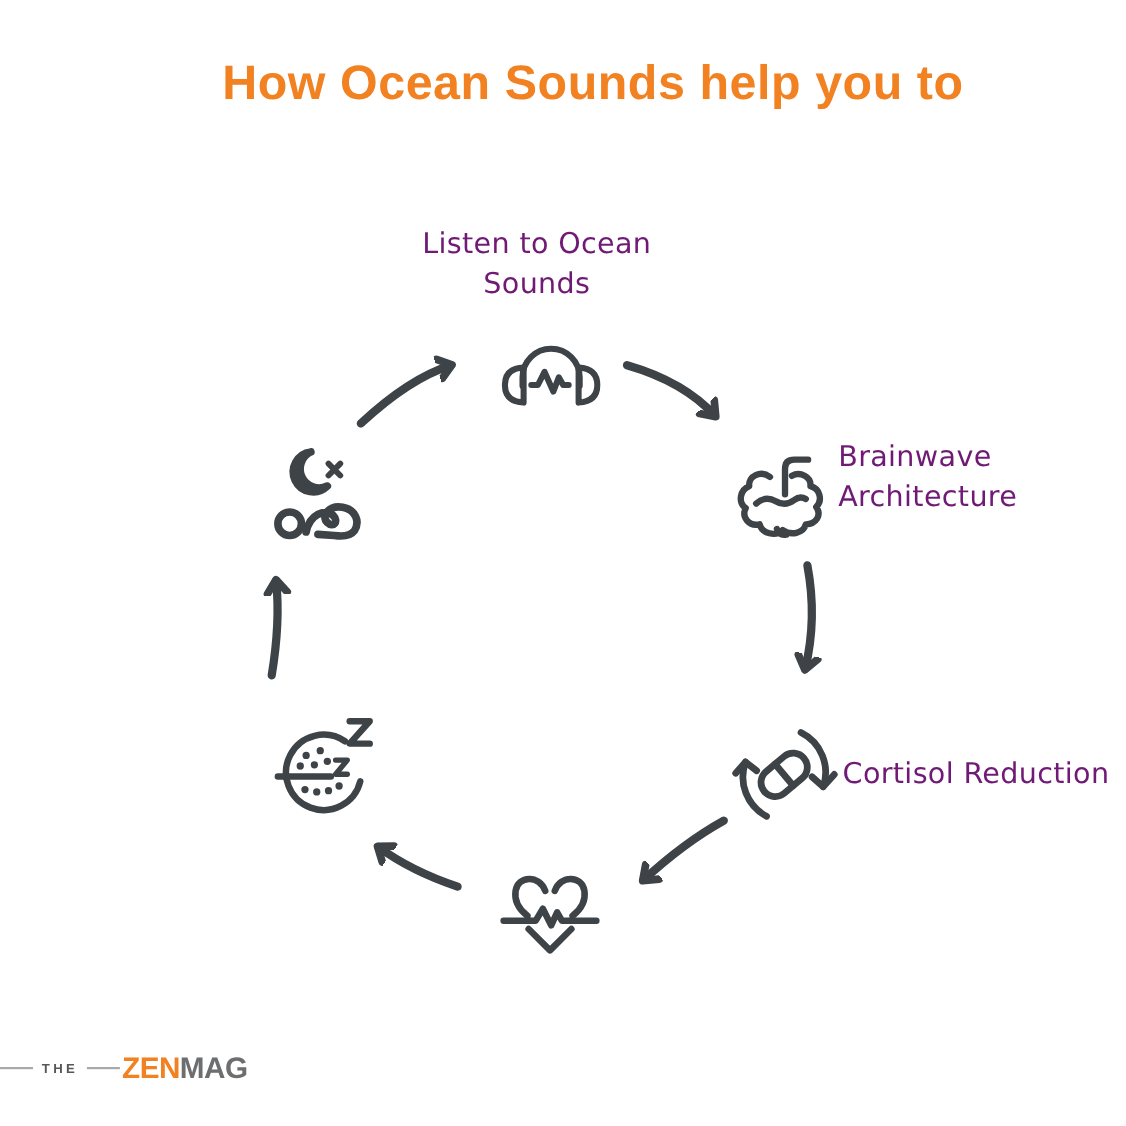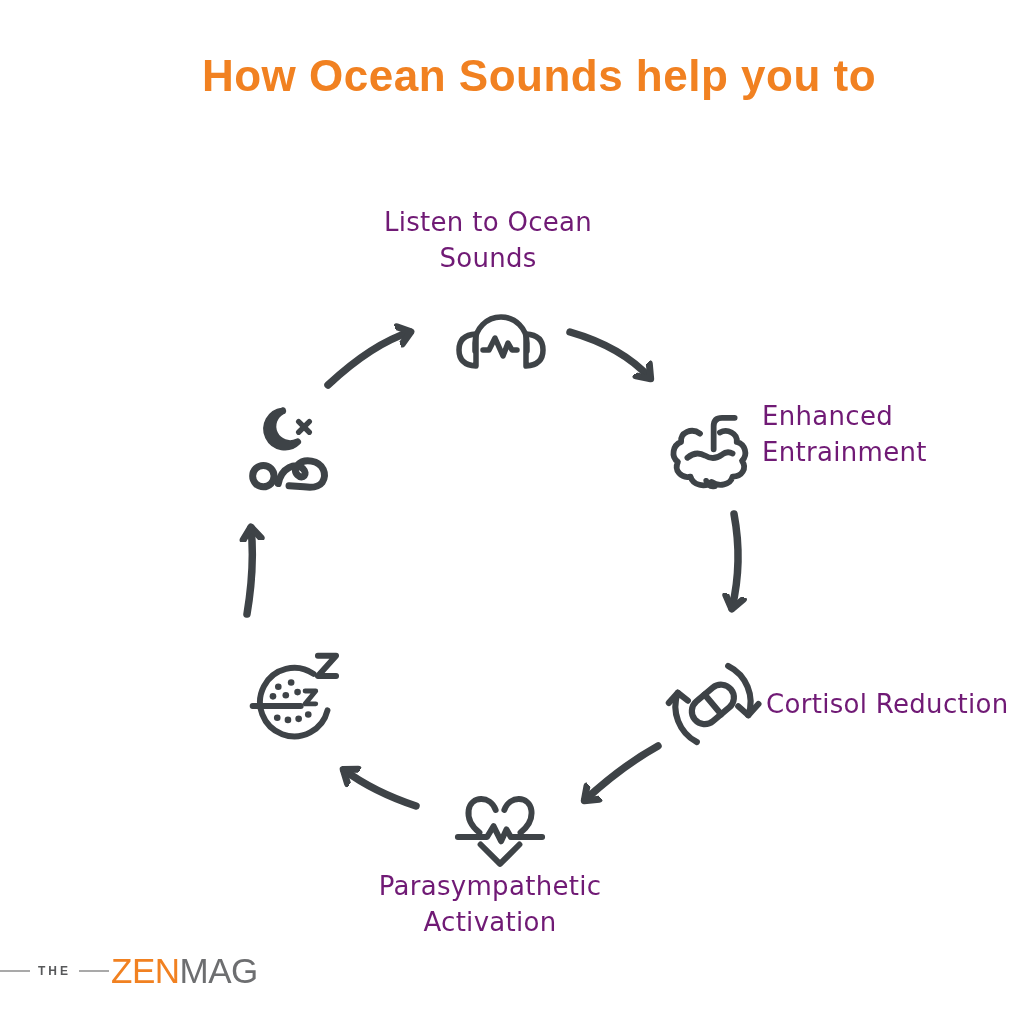--- a/index.html
+++ b/index.html
@@ -36,21 +36,21 @@
     position:absolute;left:0;top:956px;width:1024px;
     display:flex;flex-direction:row;align-items:center;gap:2px;
   }
   .logo-top{display:flex;align-items:center;gap:8px;}
   .logo-rule{width:30px;height:2px;background:#a9a9a9;}
   .logo-the{
     font-family:"Liberation Sans",sans-serif;font-weight:700;font-size:12px;
     letter-spacing:3px;color:#57585a;
   }
   .logo-brand{
-    font-family:"Liberation Sans",sans-serif;font-weight:400;font-size:35px;
+    font-family:"Liberation Sans",sans-serif;font-weight:700;font-size:27px;
     letter-spacing:-0.5px;line-height:30px;
   }
   .logo-zen{color:#F18121;}
   .logo-mag{color:#6d6e70;}
 </style>
 </head>
 <body>
 
 <div class="canvas">
 
@@ -85,21 +85,21 @@
   </svg>
 
   <svg class="icon ic-brainwave" width="105" height="105" viewBox="0 0 100 100">
     <g fill="none" stroke="#3E4347" stroke-width="5.5" stroke-linecap="round" stroke-linejoin="round">
       <path d="M40 32 C32 26 21 31 22 40 C14 43 12 54 19 59 C15 67 22 75 31 73 C33 81 45 84 51 78 C58 83 69 81 71 73 C80 73 85 65 80 58 C86 52 83 42 75 40 C76 32 66 27 59 31"></path>
       <path d="M28 55 q8 -7 17 -2 q8 5 16 -1 q5 -4 10 -1"></path>
       <path d="M53 47 V25 q0 -8 8 -8 h12"></path>
       <path d="M46 77 q2 6 8 5"></path>
     </g>
   </svg>
-  <div class="label lbl-brainwave">Enhanced Entrainment</div>
+  <div class="label lbl-brainwave">Brainwave Architecture</div>
 
   <svg class="icon ic-cortisol" width="115" height="112" viewBox="0 0 100 100">
     <g fill="none" stroke="#3E4347" stroke-width="5.5" stroke-linecap="round" stroke-linejoin="round">
       <path d="M36 84 A36 36 0 0 1 19 40"></path>
       <path d="M19 40 L11 49 M19 40 L28 47"></path>
       <path d="M64 16 A36 36 0 0 1 82 60"></path>
       <path d="M82 60 L73 52 M82 60 L91 50"></path>
       <g transform="rotate(-40 50 50)">
         <rect x="29" y="39" width="42" height="23" rx="11.5"></rect>
         <line x1="50" y1="39" x2="50" y2="62"></line>
@@ -110,21 +110,20 @@
 
   <svg class="icon ic-parasym" width="112" height="108" viewBox="0 0 100 100">
     <g fill="none" stroke="#3E4347" stroke-width="5.5" stroke-linecap="round" stroke-linejoin="round">
       <path d="M46 37 C41 23 23 24 21 37 C19.5 47 26 54 31 58"></path>
       <path d="M54 37 C59 23 77 24 79 37 C80.5 47 74 54 69 58"></path>
       <path d="M11 62 H33 M67 62 H89"></path>
       <path d="M33 62 h5 l6 -10 l7 14 l5 -11 l4 7 h7"></path>
       <path d="M32 69 L50 87 L68 69"></path>
     </g>
   </svg>
-  <div class="label lbl-parasym">Parasympathetic Activation</div>
 
   <svg class="icon ic-improved" width="107" height="107" viewBox="0 0 100 100">
     <g fill="none" stroke="#3E4347" stroke-width="5.5" stroke-linecap="round" stroke-linejoin="round">
       <path d="M66 27 A32 32 0 1 0 79 61"></path>
       <path d="M9 57 H54"></path>
       <path d="M58 43 h10 l-10 12 h10" stroke-width="4.5"></path>
       <path d="M70 10 h17 l-17 19 h17"></path>
     </g>
     <g fill="#3E4347" stroke="none">
       <circle cx="33" cy="39" r="3.1"></circle>

